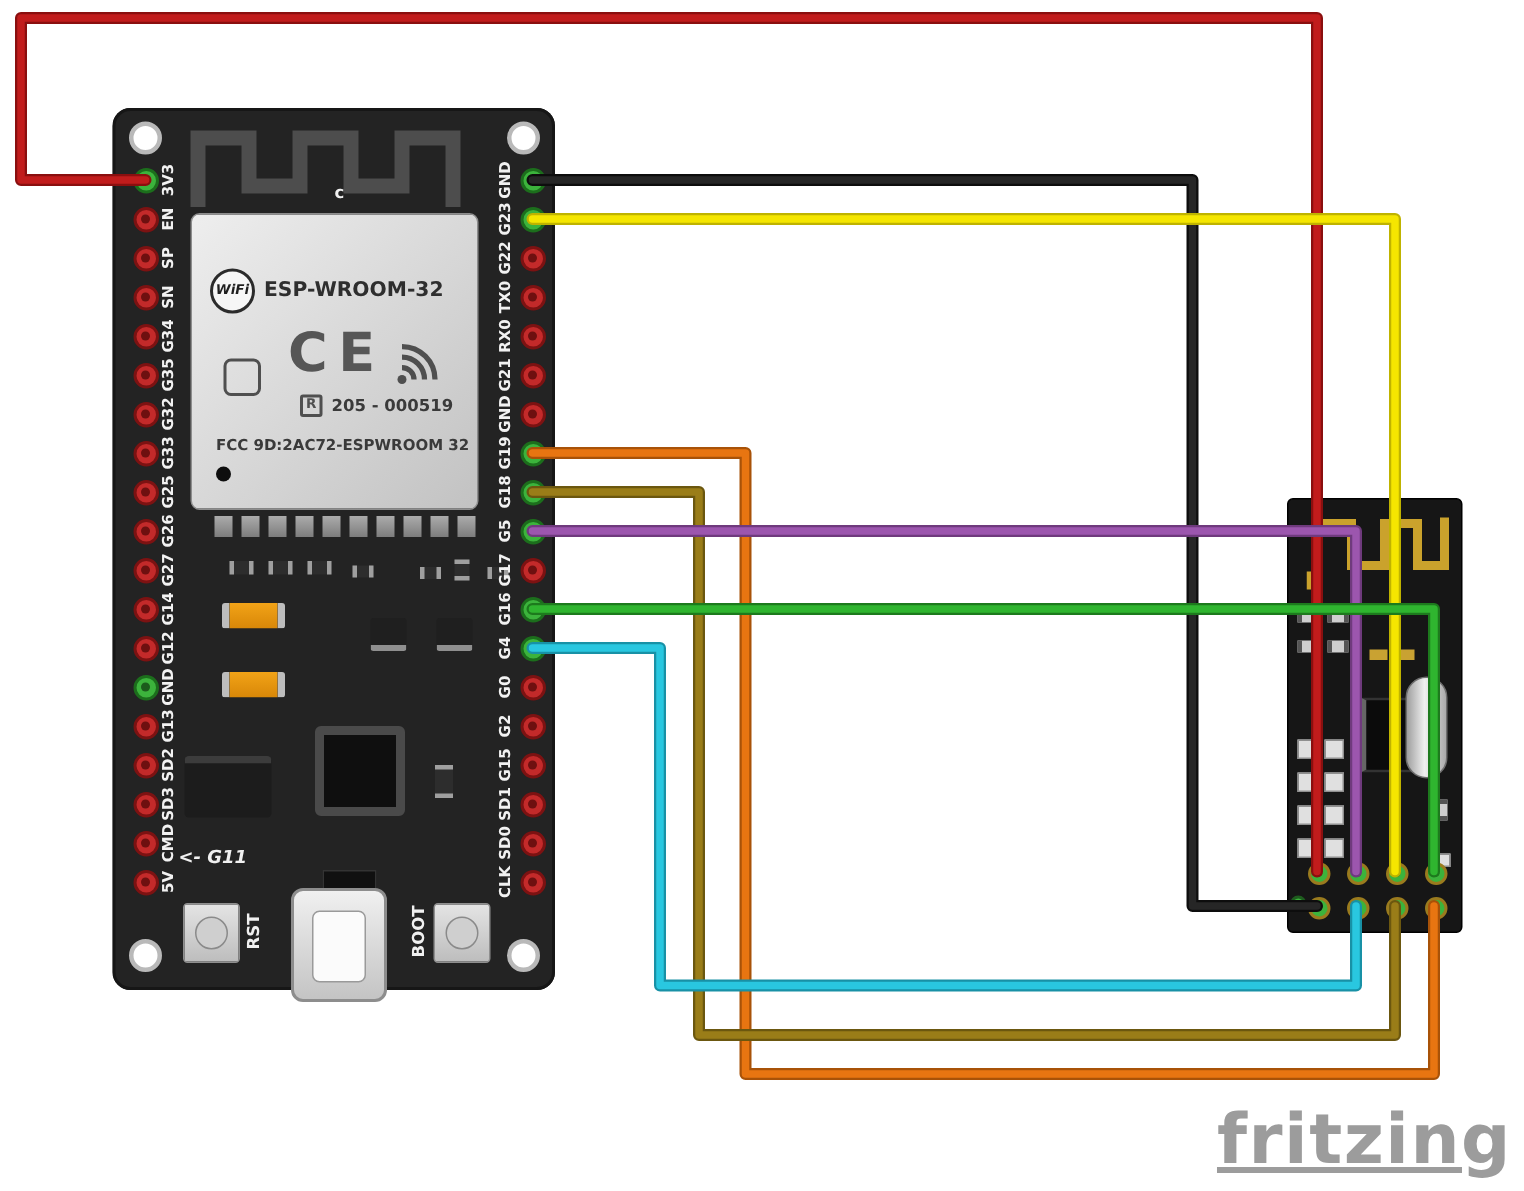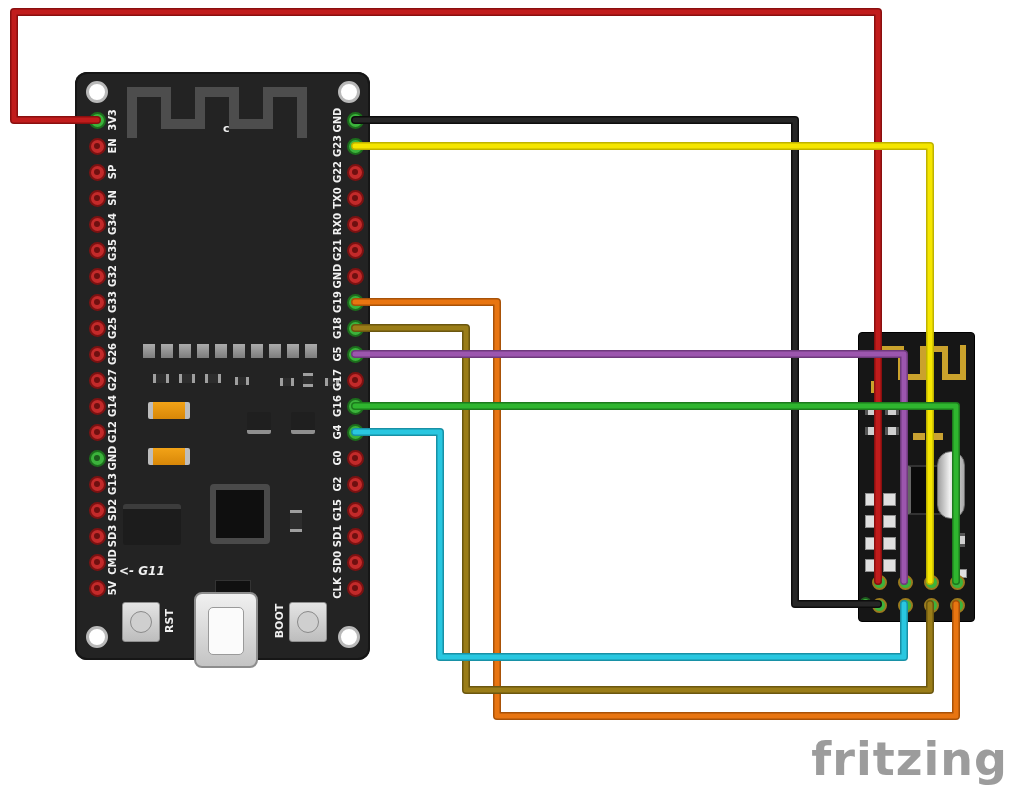--- a/index.html
+++ b/index.html
@@ -115,39 +115,55 @@
   .nrfpin i {
     position:absolute; left:50%; top:50%; width:5px; height:5px; border-radius:50%;
     background:#1c5c1c; transform:translate(-50%,-50%); display:block;
   }
   .via { position:absolute; width:11px; height:11px; border-radius:50%; background:#3cb33c; border:2px solid #1e5c1e; box-sizing:border-box; }
 
   #wire-layer { position:absolute; left:0; top:0; z-index:10; pointer-events:none; }
 
   #watermark {
     position:absolute; right:8px; bottom:8px; z-index:2;
-    font:bold 46px "DejaVu Sans",sans-serif; color:#9c9c9c; letter-spacing:1px;
+    font:bold 46px "DejaVu Sans",sans-serif; color:#9c9c9c; letter-spacing:1px;text-decoration:underline;
   }
 </style>
 </head>
 <body>
 
 <div id="canvas">
 
   <div id="esp32" class="board">
     <div class="hole" style="left:11px; top:9px;"></div>
     <div class="hole" style="left:263px; top:9px;"></div>
     <div class="hole" style="left:11px; top:554px;"></div>
     <div class="hole" style="left:263px; top:554px;"></div>
 
     <svg width="215" height="62" style="position:absolute; left:45px; top:8px;">
       <path d="M12,58 L12,12 L46,12 L46,44 L80,44 L80,12 L114,12 L114,44 L148,44 L148,12 L182,12 L182,58" fill="none" stroke="#4d4d4d" stroke-width="10"></path>
     </svg>
     <span class="silk" style="left:148px; top:50px; font-size:11px;">c</span>
 
+    <div class="shield">
+      <div class="wifi-logo">WiFi</div>
+      <span class="model-text">ESP-WROOM-32</span>
+      <span class="ce-text">CE</span>
+      <svg width="40" height="42" style="left:130px; top:72px;">
+        <path d="M18,38 A8,8 0 0 0 10,30" fill="none" stroke="#4f4f4f" stroke-width="3.5"></path>
+        <path d="M25,38 A15,15 0 0 0 10,23" fill="none" stroke="#4f4f4f" stroke-width="3.5"></path>
+        <path d="M32,38 A22,22 0 0 0 10,16" fill="none" stroke="#4f4f4f" stroke-width="3.5"></path>
+        <circle cx="10" cy="38" r="3" fill="#4f4f4f"></circle>
+      </svg>
+      <div class="cert-box"></div>
+      <span class="reg-r">R</span>
+      <span class="reg-text">205 - 000519</span>
+      <span class="fcc-text">FCC 9D:2AC72-ESPWROOM 32</span>
+      <div class="shield-dot"></div>
+    </div>
 
     <div id="esp-pads">
         <div class="pad" style="left: 68px;"></div>
         <div class="pad" style="left: 86px;"></div>
         <div class="pad" style="left: 104px;"></div>
         <div class="pad" style="left: 122px;"></div>
         <div class="pad" style="left: 140px;"></div>
         <div class="pad" style="left: 158px;"></div>
         <div class="pad" style="left: 176px;"></div>
         <div class="pad" style="left: 194px;"></div>

